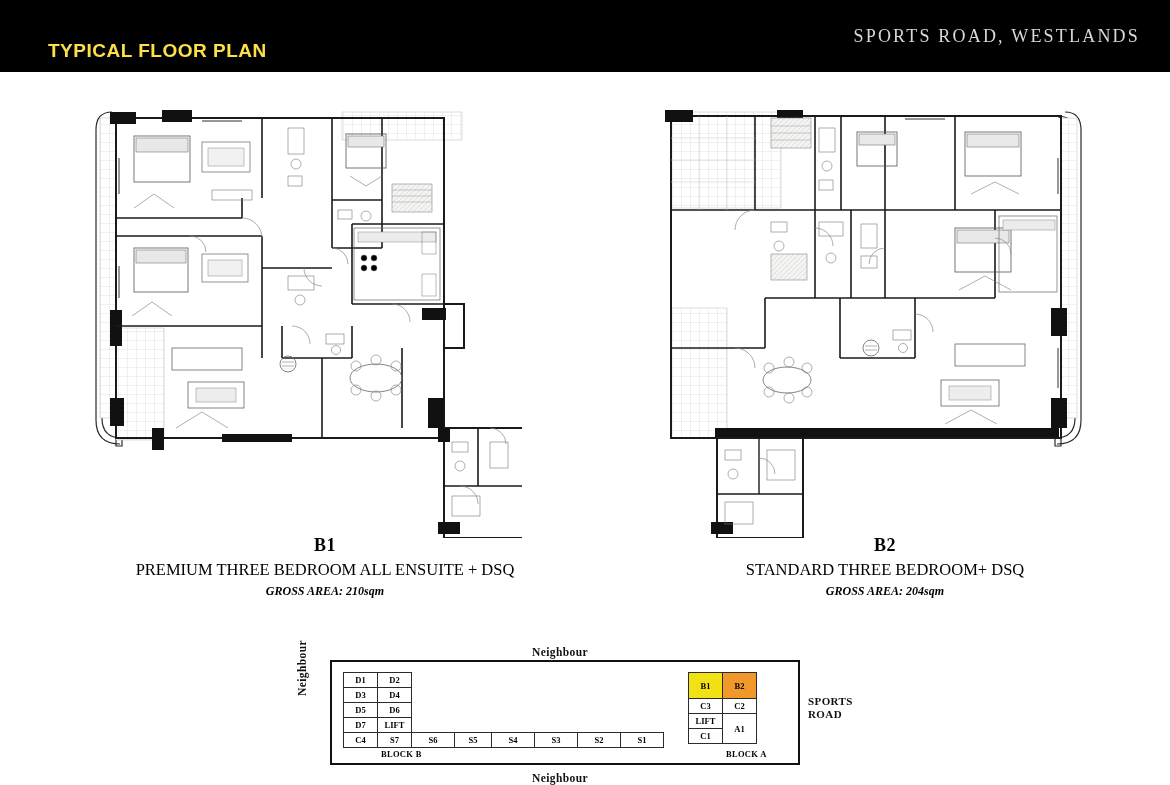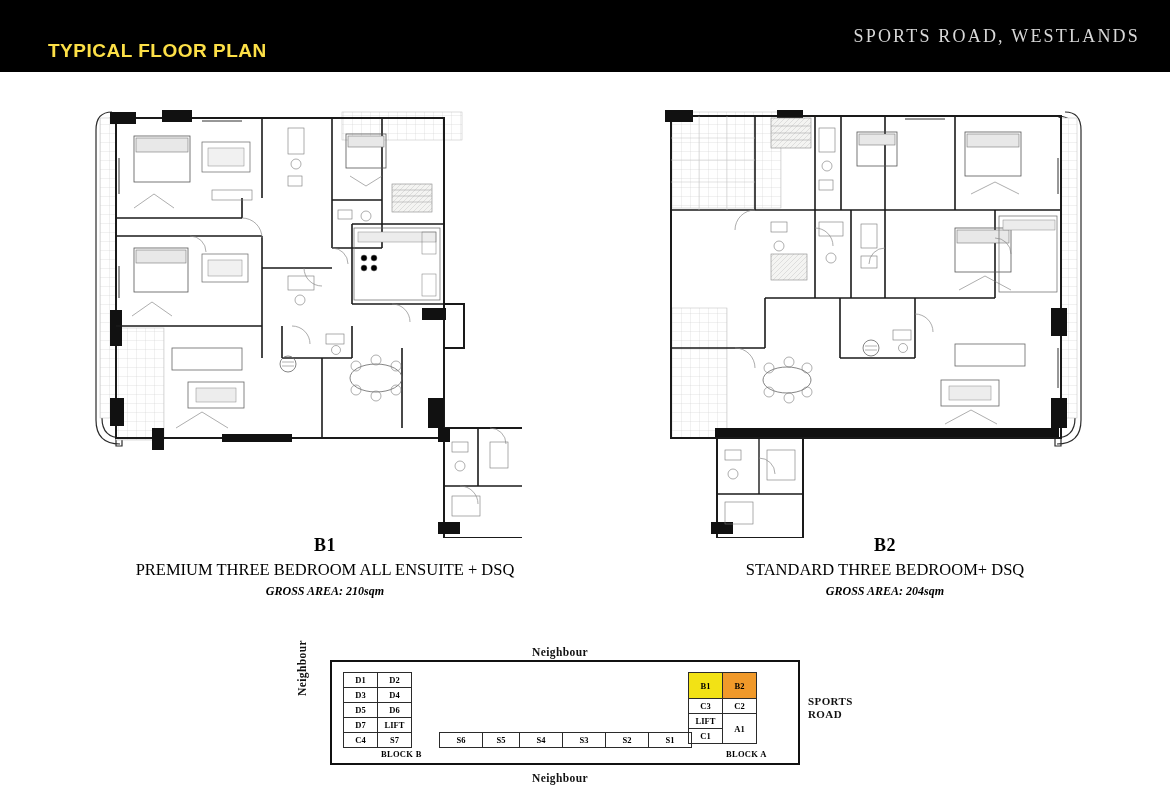--- a/index.html
+++ b/index.html
@@ -138,21 +138,21 @@
   .kp-blockB {
     position: absolute;
     left: 43px; top: 32px;
   }
   .kp-blockA {
     position: absolute;
     left: 388px; top: 32px;
   }
   .kp-strip {
     position: absolute;
-    left: 43px; top: 107px; margin-left: 28px;
+    left: 43px; top: 107px;
   }
   .kp-foot {
     position: absolute;
     font-family: "Liberation Serif", serif;
     font-weight: bold;
     font-size: 8.5px;
     color: #000;
     letter-spacing: 0.3px;
     padding-left: 36px;
   }

